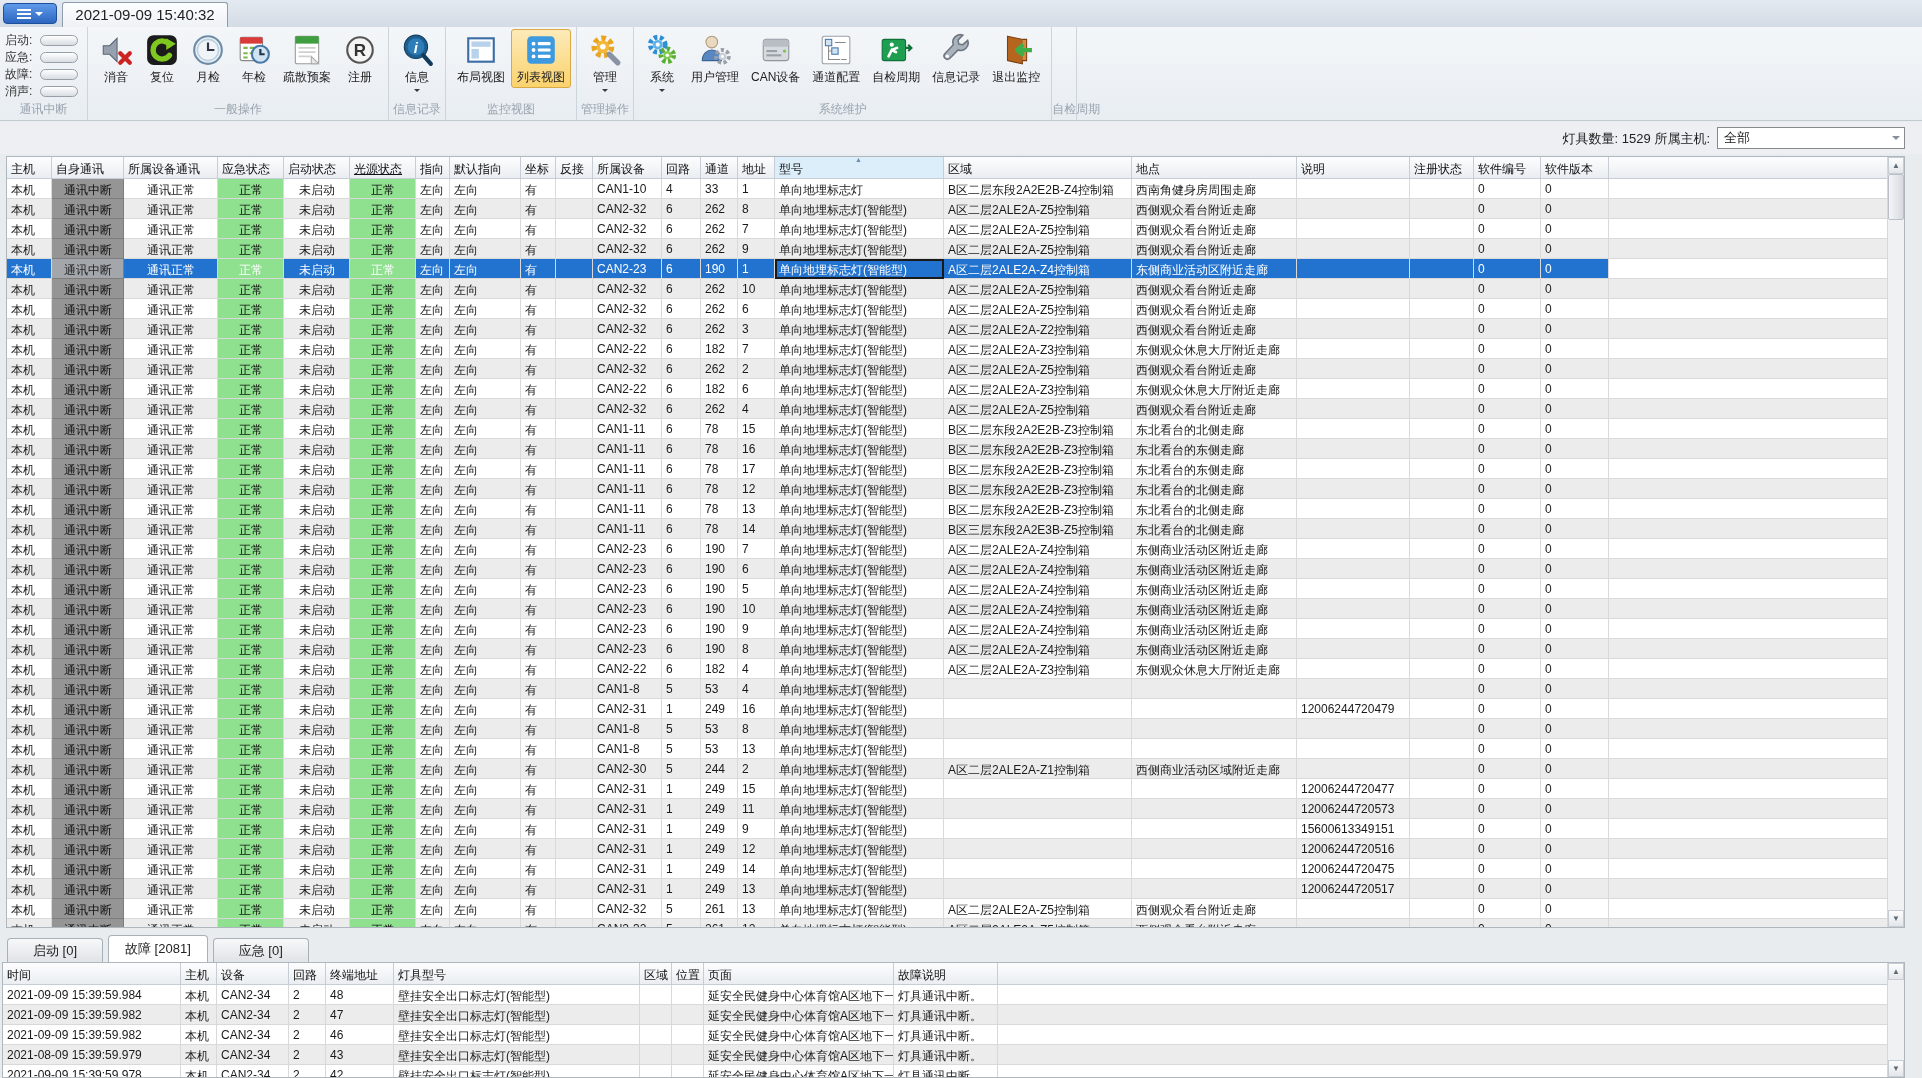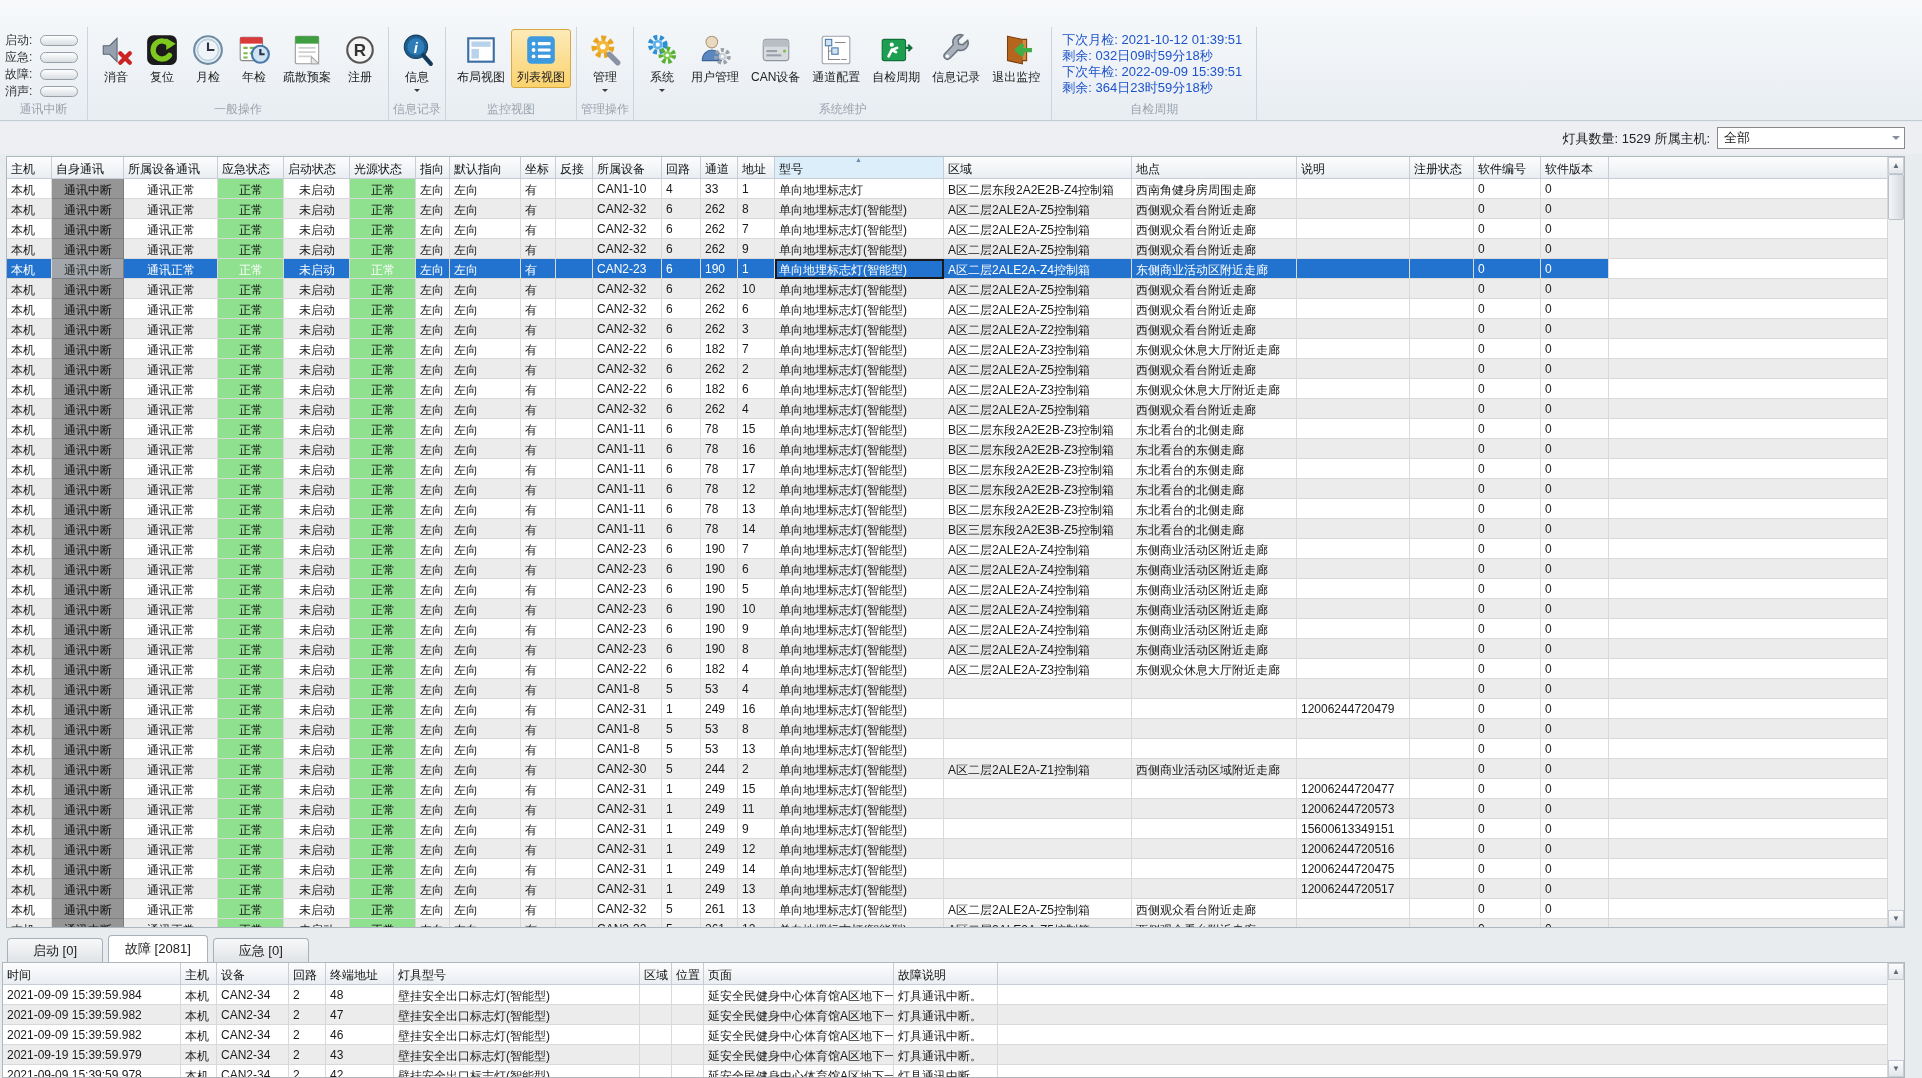--- a/index.html
+++ b/index.html
@@ -90,20 +90,27 @@
   .tab.selected{ background:#fff; height:27px; line-height:26px; }
 
   #fault-table{ position:absolute; top:962px; left:2px; width:1903px; height:116px;
     background:#fff; border:1px solid #aeb6be; overflow:hidden; }
   #ft-grid{ position:absolute; top:0; left:0; width:1886px; }
 </style>
 </head>
 <body>
 
 <div id="ribbon">
+  <div id="top-strip">
+    <div id="app-button">
+      <span class="applines"></span>
+      <span class="appcaret"></span>
+    </div>
+    <div id="time-tab">2021-09-09 15:40:32</div>
+  </div>
   <div id="ribbon-body">
     <div class="rgroup" id="status-group">
       <div id="status-items">
           <div class="srow">
             <span class="slabel">启动:</span>
             <span class="spill"></span>
           </div>
           <div class="srow">
             <span class="slabel">应急:</span>
             <span class="spill"></span>
@@ -329,26 +336,20 @@
                 <circle cx="19" cy="16" r="1.5" fill="#5c2d08"></circle>
                 <path d="M31 16 H18 M23 11 l-6 5 6 5" stroke="#3fae49" stroke-width="4" fill="none" stroke-linejoin="round"></path>
               </svg>
             </span>
             <span class="rlabel">退出监控</span>
           </div>
         </div>
         <div class="rcaption">系统维护</div>
       </div>
       <div class="rgroup" id="selfcheck-group">
-      <div id="selfcheck-lines">
-          <div class="scline">下次月检: 2021-10-12 01:39:51</div>
-          <div class="scline">剩余: 032日09时59分18秒</div>
-          <div class="scline">下次年检: 2022-09-09 15:39:51</div>
-          <div class="scline">剩余: 364日23时59分18秒</div>
-        </div>
       <div class="rcaption">自检周期</div>
     </div>
   </div>
 </div>
 
 <div id="filter-bar">
   <span id="filter-label">
     <span>灯具数量:</span>
     <span>1529</span>
     <span>所属主机:</span>
@@ -360,21 +361,21 @@
 </div>
 
 <div id="main-table">
   <div id="mt-grid">
       <div class="mrow hrow">
         <div class="mcell" style="width: 45px;">主机</div>
         <div class="mcell" style="width: 72px;">自身通讯</div>
         <div class="mcell" style="width: 94px;">所属设备通讯</div>
         <div class="mcell" style="width: 66px;">应急状态</div>
         <div class="mcell" style="width: 66px;">启动状态</div>
-        <div class="mcell" style="width: 66px;">光源状态</div>
+        <div class="mcell" style="width: 66px; text-decoration: underline;">光源状态</div>
         <div class="mcell" style="width: 34px;">指向</div>
         <div class="mcell" style="width: 71px;">默认指向</div>
         <div class="mcell" style="width: 35px;">坐标</div>
         <div class="mcell" style="width: 37px;">反接</div>
         <div class="mcell" style="width: 69px;">所属设备</div>
         <div class="mcell" style="width: 39px;">回路</div>
         <div class="mcell" style="width: 37px;">通道</div>
         <div class="mcell" style="width: 37px;">地址</div>
         <div class="mcell h-sorted" style="width: 169px;">型号<span class="sortmark">▲</span></div>
         <div class="mcell" style="width: 188px;">区域</div>
@@ -1359,21 +1360,21 @@
         <div class="mcell" style="width: 37px;">2</div>
         <div class="mcell" style="width: 68px;">46</div>
         <div class="mcell" style="width: 246px;">壁挂安全出口标志灯(智能型)</div>
         <div class="mcell" style="width: 32px;"></div>
         <div class="mcell" style="width: 32px;"></div>
         <div class="mcell" style="width: 190px;">延安全民健身中心体育馆A区地下一层</div>
         <div class="mcell" style="width: 104px;">灯具通讯中断。</div>
         <div class="mcell filler" style="width: 891px;"></div>
       </div>
       <div class="mrow alt">
-        <div class="mcell" style="width: 178px;">2021-09-19 15:39:59.979</div>
+        <div class="mcell" style="width: 178px;">2021-08-09 15:39:59.979</div>
         <div class="mcell" style="width: 36px;">本机</div>
         <div class="mcell" style="width: 72px;">CAN2-34</div>
         <div class="mcell" style="width: 37px;">2</div>
         <div class="mcell" style="width: 68px;">43</div>
         <div class="mcell" style="width: 246px;">壁挂安全出口标志灯(智能型)</div>
         <div class="mcell" style="width: 32px;"></div>
         <div class="mcell" style="width: 32px;"></div>
         <div class="mcell" style="width: 190px;">延安全民健身中心体育馆A区地下一层</div>
         <div class="mcell" style="width: 104px;">灯具通讯中断。</div>
         <div class="mcell filler" style="width: 891px;"></div>

